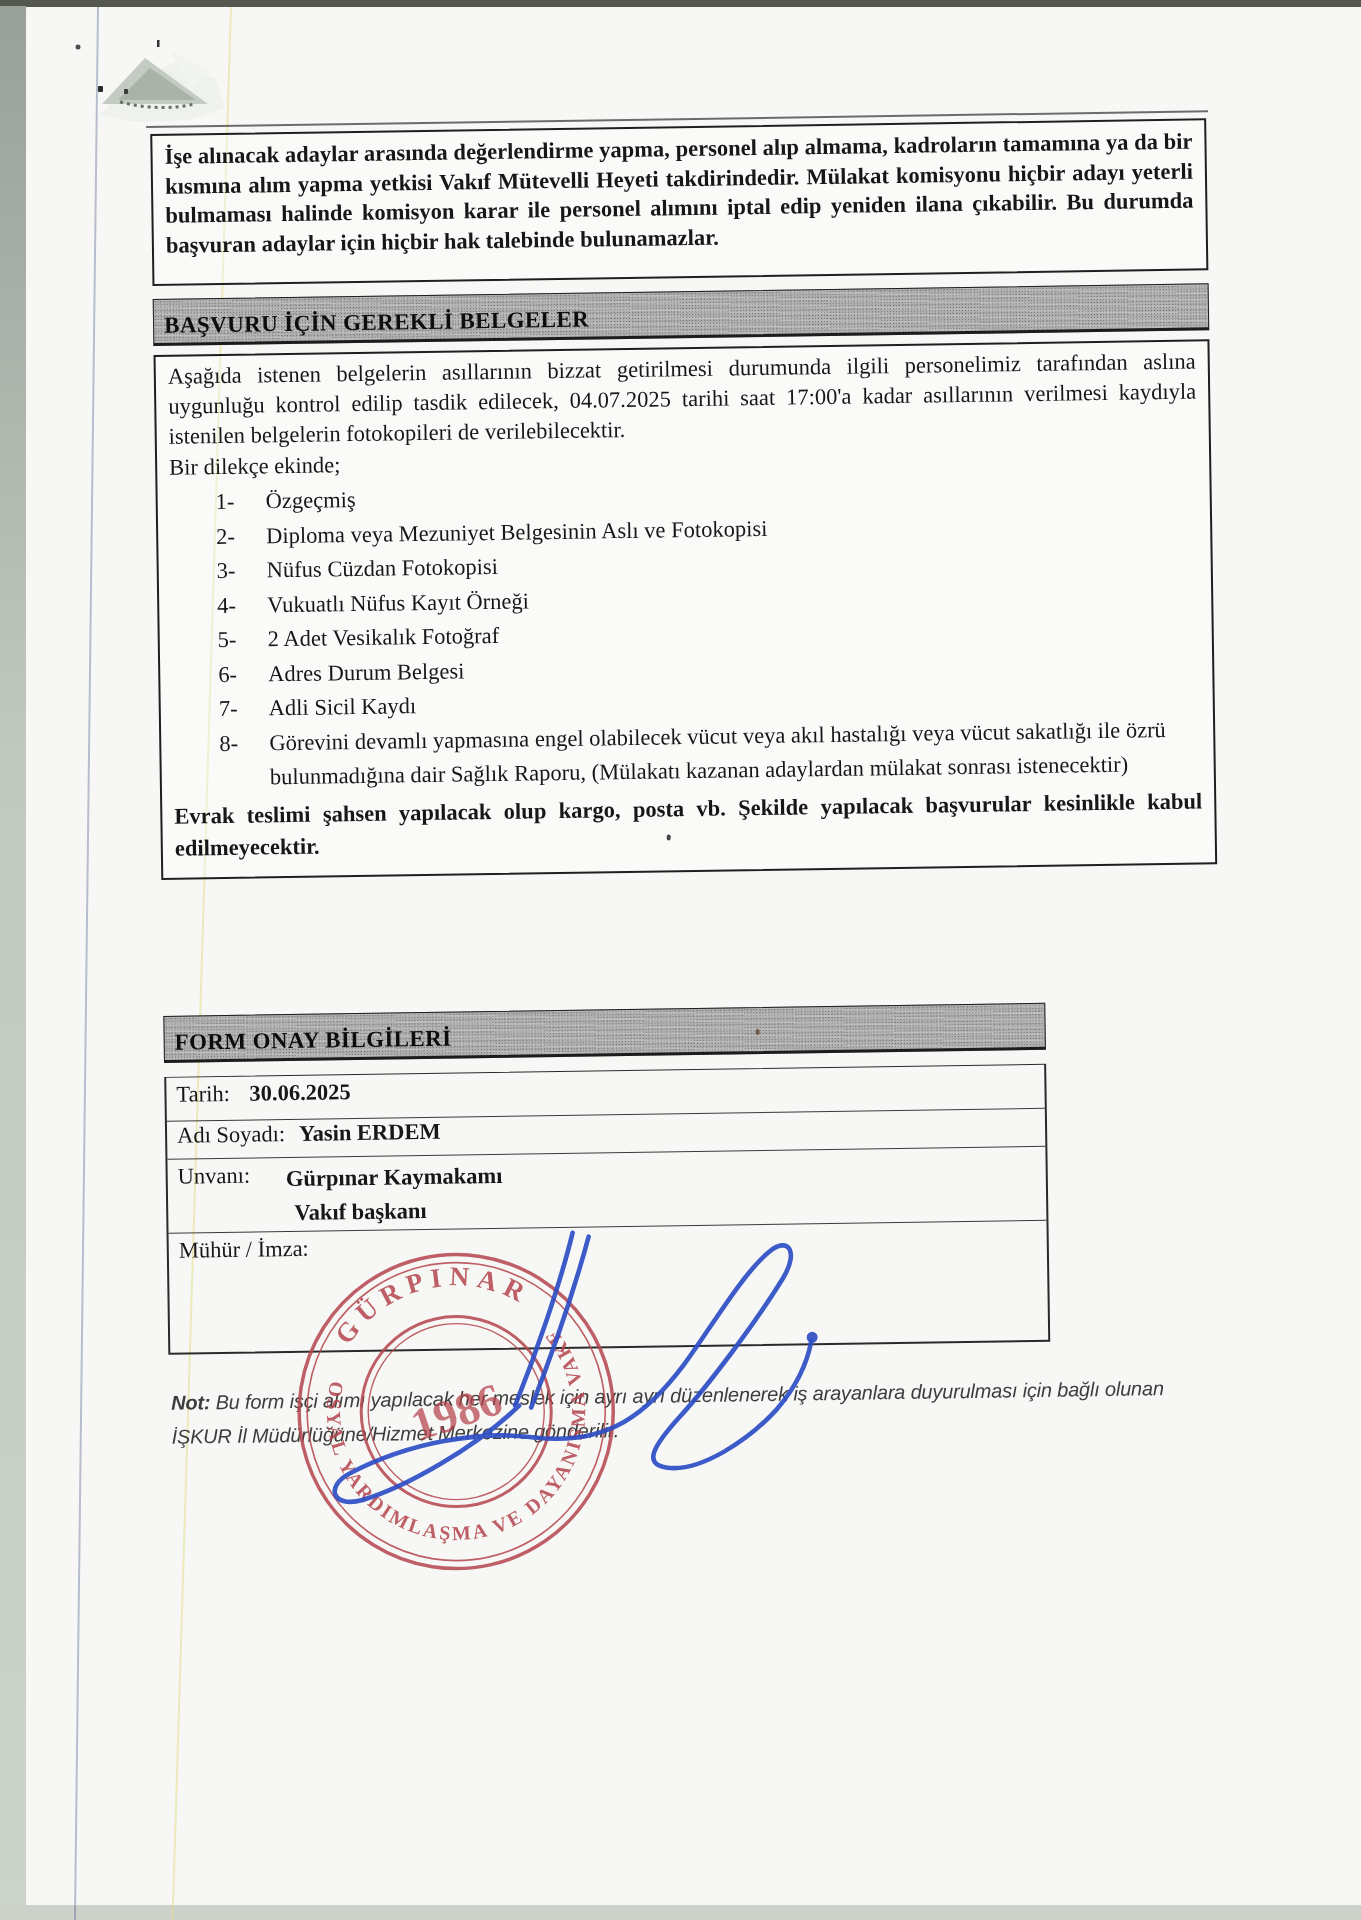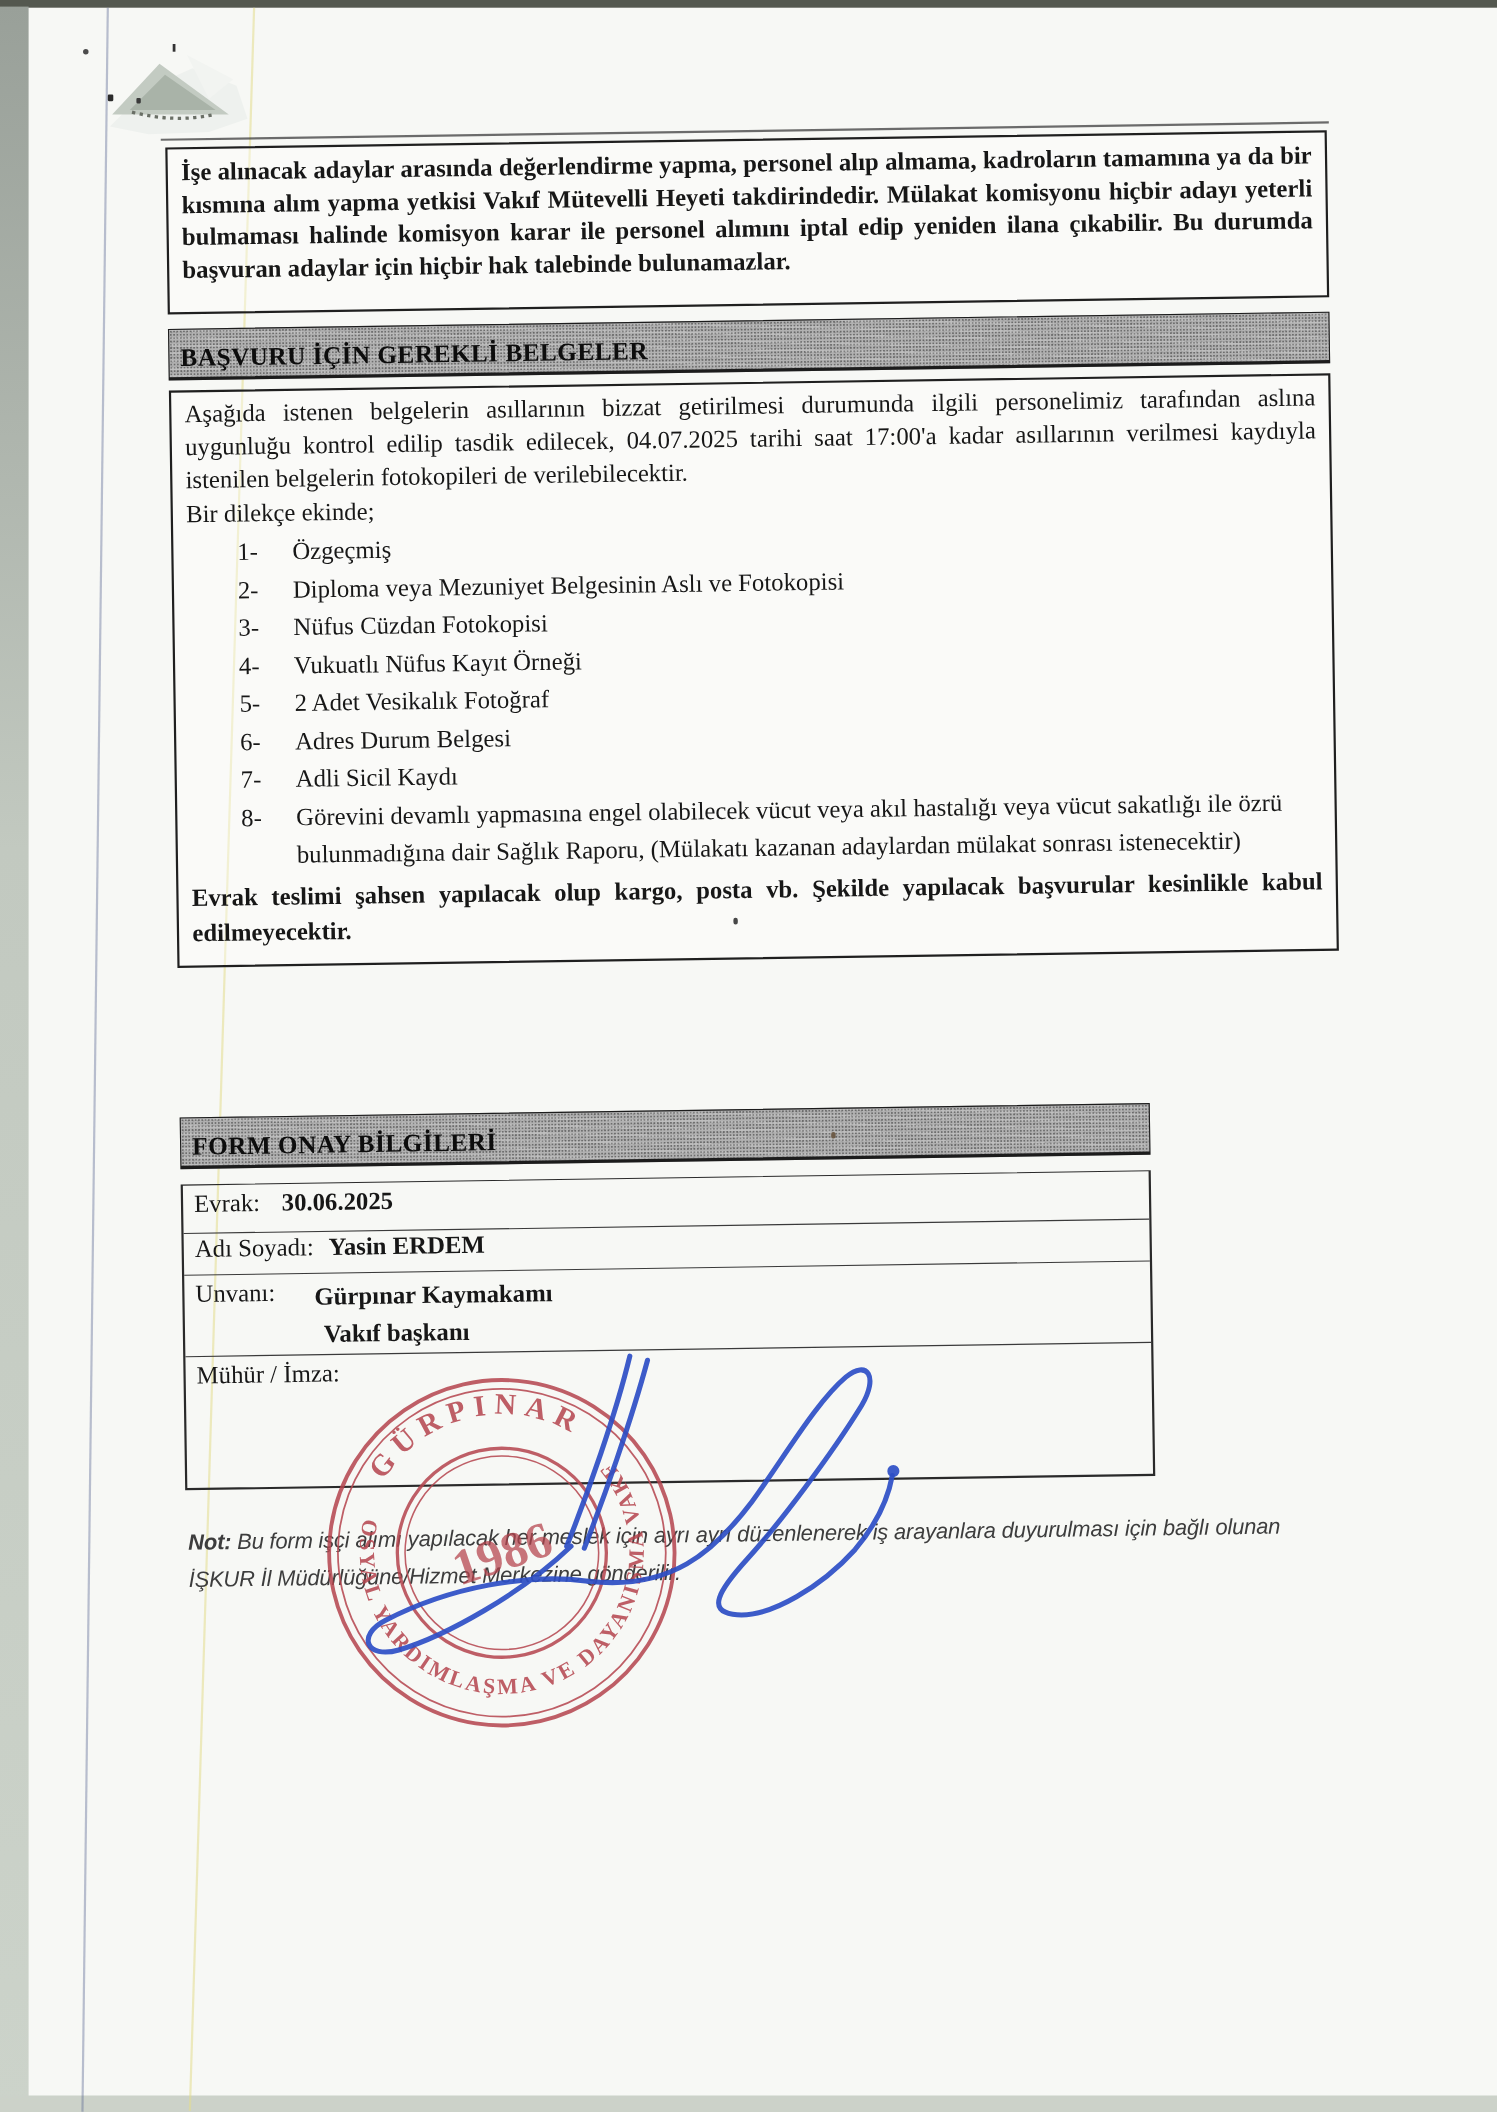--- a/index.html
+++ b/index.html
@@ -136,21 +136,21 @@
       </div>
       <p class="closing">Evrak teslimi şahsen yapılacak olup kargo, posta vb. Şekilde yapılacak başvurular kesinlikle kabul edilmeyecektir.</p>
     </div>
 
     <div class="band band2">
       <span>FORM ONAY BİLGİLERİ</span>
     </div>
 
     <div class="apptable">
       <div class="approw r-tarih">
-        <span class="lbl">Evrak:</span>
+        <span class="lbl">Tarih:</span>
         <span class="val" style="padding-left:14px">30.06.2025</span>
       </div>
       <div class="approw r-adi">
         <span class="lbl">Adı Soyadı:</span>
         <span class="val" style="padding-left:8px">Yasin ERDEM</span>
       </div>
       <div class="approw r-unvan">
         <span class="lbl">Unvanı:</span>
         <span class="unvan-vals">
           <span class="val">Gürpınar Kaymakamı</span><br>

